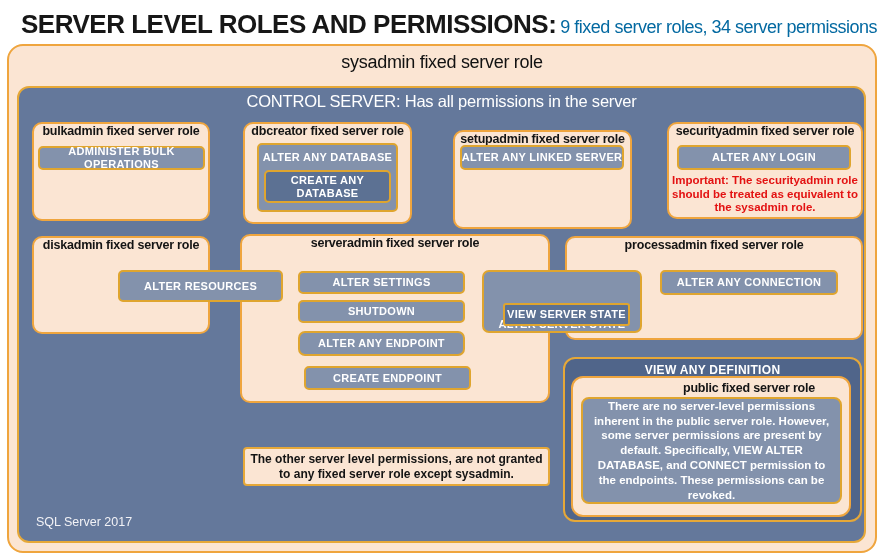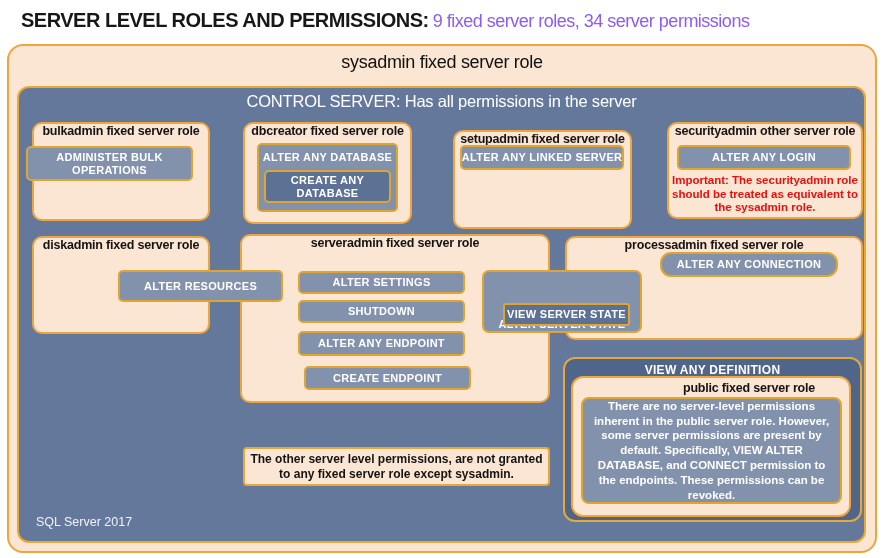--- a/index.html
+++ b/index.html
@@ -1,21 +1,21 @@
 <!DOCTYPE html>
 <html><head>
 <meta charset="utf-8">
 <style>
   html,body{margin:0;padding:0;background:#ffffff;font-family:"Liberation Sans",sans-serif;}
   .canvas{position:relative;width:883px;height:558px;background:#ffffff;overflow:hidden;}
   .abs{position:absolute;box-sizing:border-box;}
 
   .page-title{left:21px;top:9px;width:850px;white-space:nowrap;letter-spacing:-0.5px;}
-  .page-title .t-bold{font-size:20px;font-weight:bold;color:#171717;text-align:center;}
-  .page-title .t-reg{font-size:18px;font-weight:normal;color:#8b5cf6;margin-left:4px;}
+  .page-title .t-bold{font-size:26px;font-weight:bold;color:#171717;text-align:center;}
+  .page-title .t-reg{font-size:18px;font-weight:normal;color:#0369a1;margin-left:4px;}
 
   .peachbox{background:#fbe5d3;border:2px solid #efa53e;}
   .bluebox{background:#64789b;border:2px solid #e6a838;}
   .darkbox{background:#50658a;border:2px solid #e6a838;}
 
   .outer{left:7px;top:44px;width:870px;height:509px;border-radius:16px;}
   .sysadmin-label{left:7px;top:52px;width:870px;text-align:center;font-size:18px;color:#111;letter-spacing:-0.3px;}
   .control{left:17px;top:86px;width:849px;height:457px;border-radius:12px;}
   .control-label{left:17px;top:92px;width:849px;text-align:center;font-size:16.5px;color:#fff;letter-spacing:-0.2px;}
   .footer-label{left:36px;top:515px;font-size:12.5px;color:#f2f2f6;}
@@ -49,57 +49,57 @@
 
   <div class="abs peachbox outer"></div>
   <div class="abs sysadmin-label">sysadmin fixed server role</div>
 
   <div class="abs bluebox control"></div>
   <div class="abs control-label">CONTROL SERVER: Has all permissions in the server</div>
 
   <div class="abs peachbox rolebox" style="left:32px;top:122px;width:178px;height:99px;">
     <div class="role-title">bulkadmin fixed server role</div>
   </div>
-  <div class="abs perm" style="left:26px;top:146px;width:167px;height:35px;">ADMINISTER BULK OPERATIONS</div>
+  <div class="abs perm" style="left:38px;top:146px;width:167px;height:24px;">ADMINISTER BULK OPERATIONS</div>
 
   <div class="abs peachbox rolebox" style="left:243px;top:122px;width:169px;height:102px;">
     <div class="role-title">dbcreator fixed server role</div>
   </div>
   <div class="abs perm" style="left:257px;top:143px;width:141px;height:69px;align-items:flex-start;padding-top:6px;">ALTER ANY DATABASE</div>
   <div class="abs perm dark" style="left:264px;top:170px;width:127px;height:33px;">CREATE ANY DATABASE</div>
 
   <div class="abs peachbox rolebox" style="left:453px;top:122px;width:179px;height:99px;margin-top:8px;">
     <div class="role-title">setupadmin fixed server role</div>
   </div>
   <div class="abs perm" style="left:460px;top:145px;width:164px;height:25px;white-space:nowrap;">ALTER ANY LINKED SERVER</div>
 
   <div class="abs peachbox rolebox" style="left:667px;top:122px;width:196px;height:97px;">
-    <div class="role-title">securityadmin other server role</div>
+    <div class="role-title">securityadmin fixed server role</div>
   </div>
   <div class="abs perm" style="left:677px;top:145px;width:174px;height:25px;">ALTER ANY LOGIN</div>
   <div class="abs warning-text" style="left:671px;top:174px;width:188px;">Important: The securityadmin role should be treated as equivalent to the sysadmin role.</div>
 
   <div class="abs peachbox rolebox" style="left:32px;top:236px;width:178px;height:98px;">
     <div class="role-title">diskadmin fixed server role</div>
   </div>
 
   <div class="abs peachbox rolebox" style="left:240px;top:234px;width:310px;height:169px;">
     <div class="role-title">serveradmin fixed server role</div>
   </div>
   <div class="abs perm" style="left:298px;top:271px;width:167px;height:23px;">ALTER SETTINGS</div>
   <div class="abs perm" style="left:298px;top:300px;width:167px;height:23px;">SHUTDOWN</div>
-  <div class="abs perm" style="left:298px;top:331px;width:167px;height:25px;">ALTER ANY ENDPOINT</div>
+  <div class="abs perm" style="left:298px;top:331px;width:167px;height:25px;border-radius:7px;">ALTER ANY ENDPOINT</div>
   <div class="abs perm" style="left:298px;top:366px;width:167px;height:24px;margin-left:6px;">CREATE ENDPOINT</div>
 
   <div class="abs perm" style="left:118px;top:270px;width:165px;height:32px;z-index:5;">ALTER RESOURCES</div>
 
   <div class="abs peachbox rolebox" style="left:565px;top:236px;width:298px;height:104px;">
     <div class="role-title">processadmin fixed server role</div>
   </div>
-  <div class="abs perm" style="left:660px;top:252px;width:178px;height:25px;border-radius:11px;">ALTER ANY CONNECTION</div>
+  <div class="abs perm" style="left:660px;top:270px;width:178px;height:25px;">ALTER ANY CONNECTION</div>
 
   <div class="abs perm" style="left:482px;top:270px;width:160px;height:63px;z-index:5;align-items:flex-end;border-radius:7px;">
     <div class="group-label" style="padding-top:6px;">ALTER SERVER STATE</div>
   </div>
   <div class="abs perm dark" style="left:503px;top:303px;width:127px;height:23px;z-index:6;border-radius:3px;">VIEW SERVER STATE</div>
 
   <div class="abs note" style="left:243px;top:427px;width:307px;height:39px;z-index:4;">The other server level permissions, are not granted to any fixed server role except sysadmin.</div>
 
   <div class="abs darkbox" style="left:563px;top:357px;width:299px;height:165px;border-radius:12px;z-index:4;">
     <div class="vad-label">VIEW ANY DEFINITION</div>

